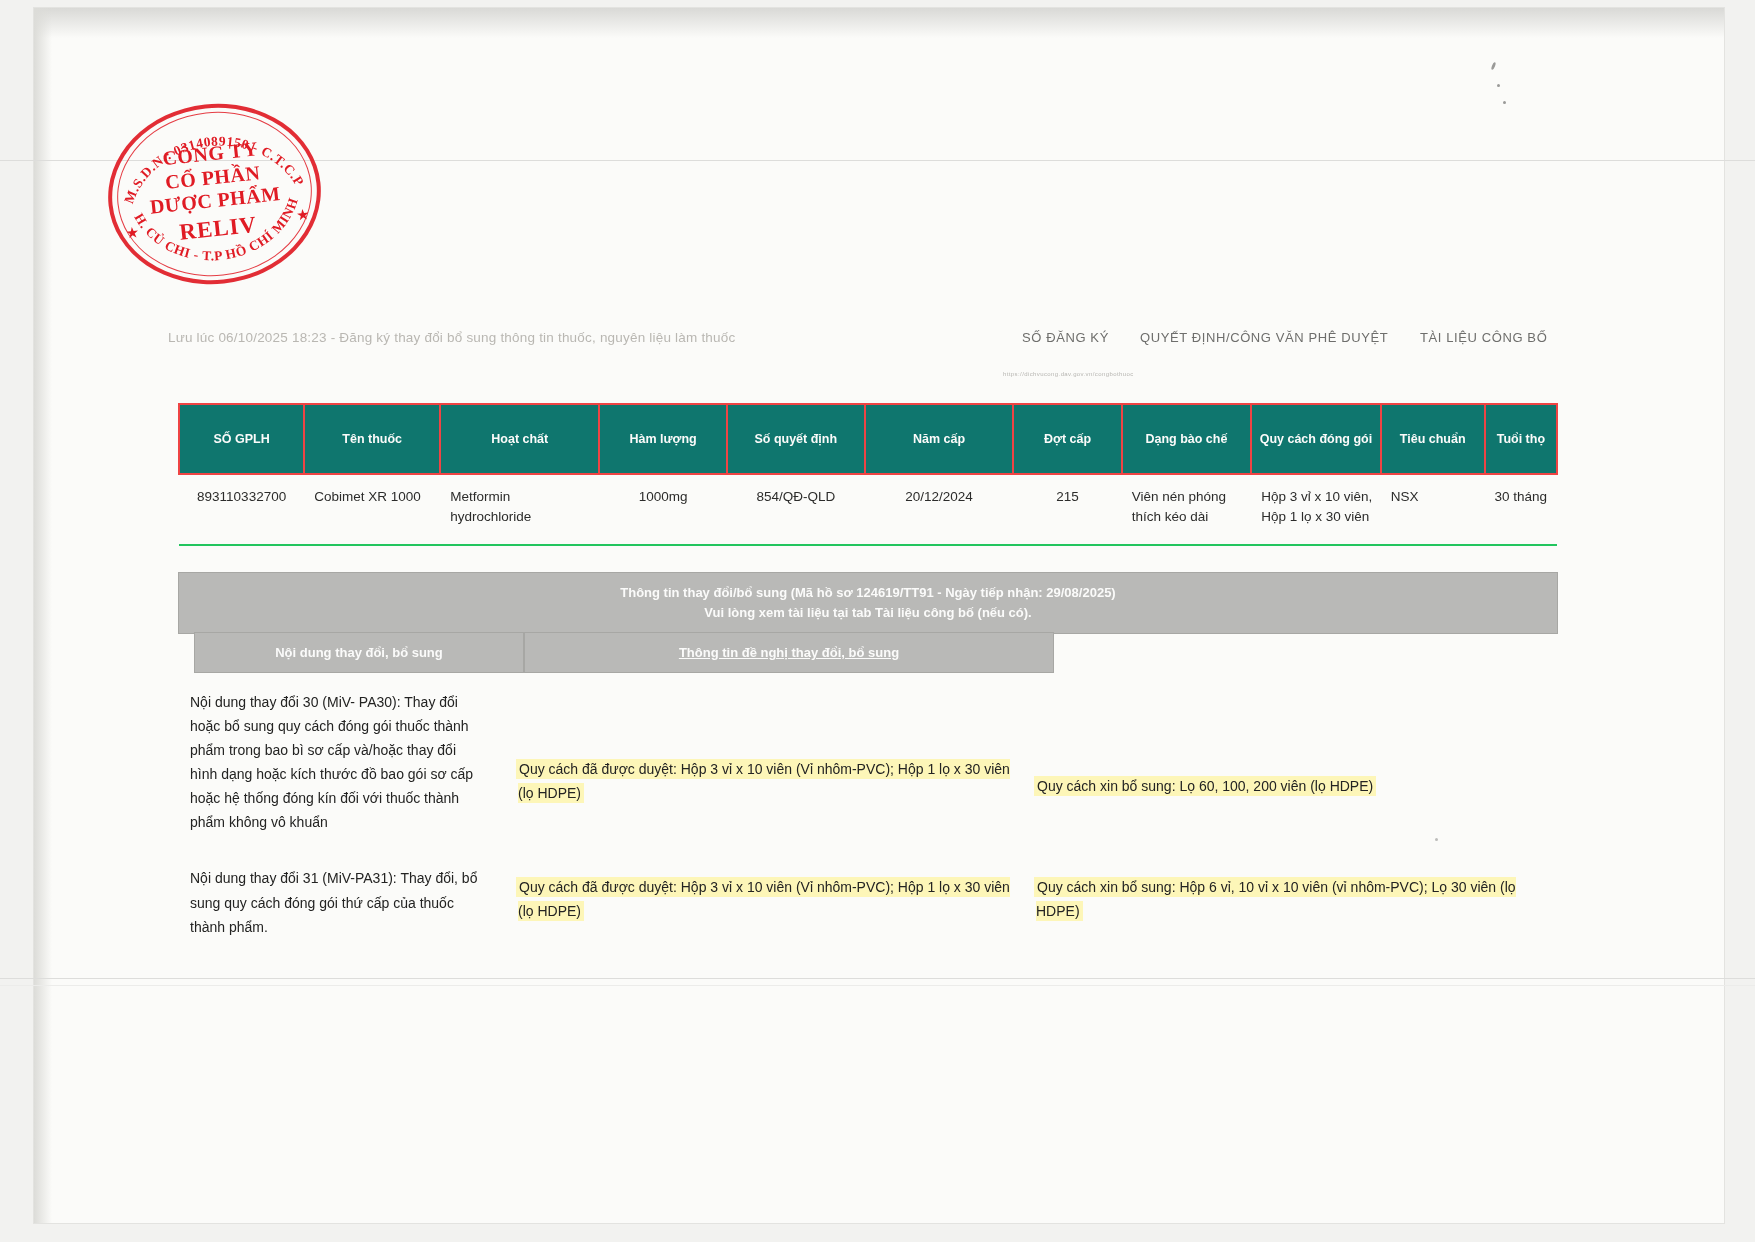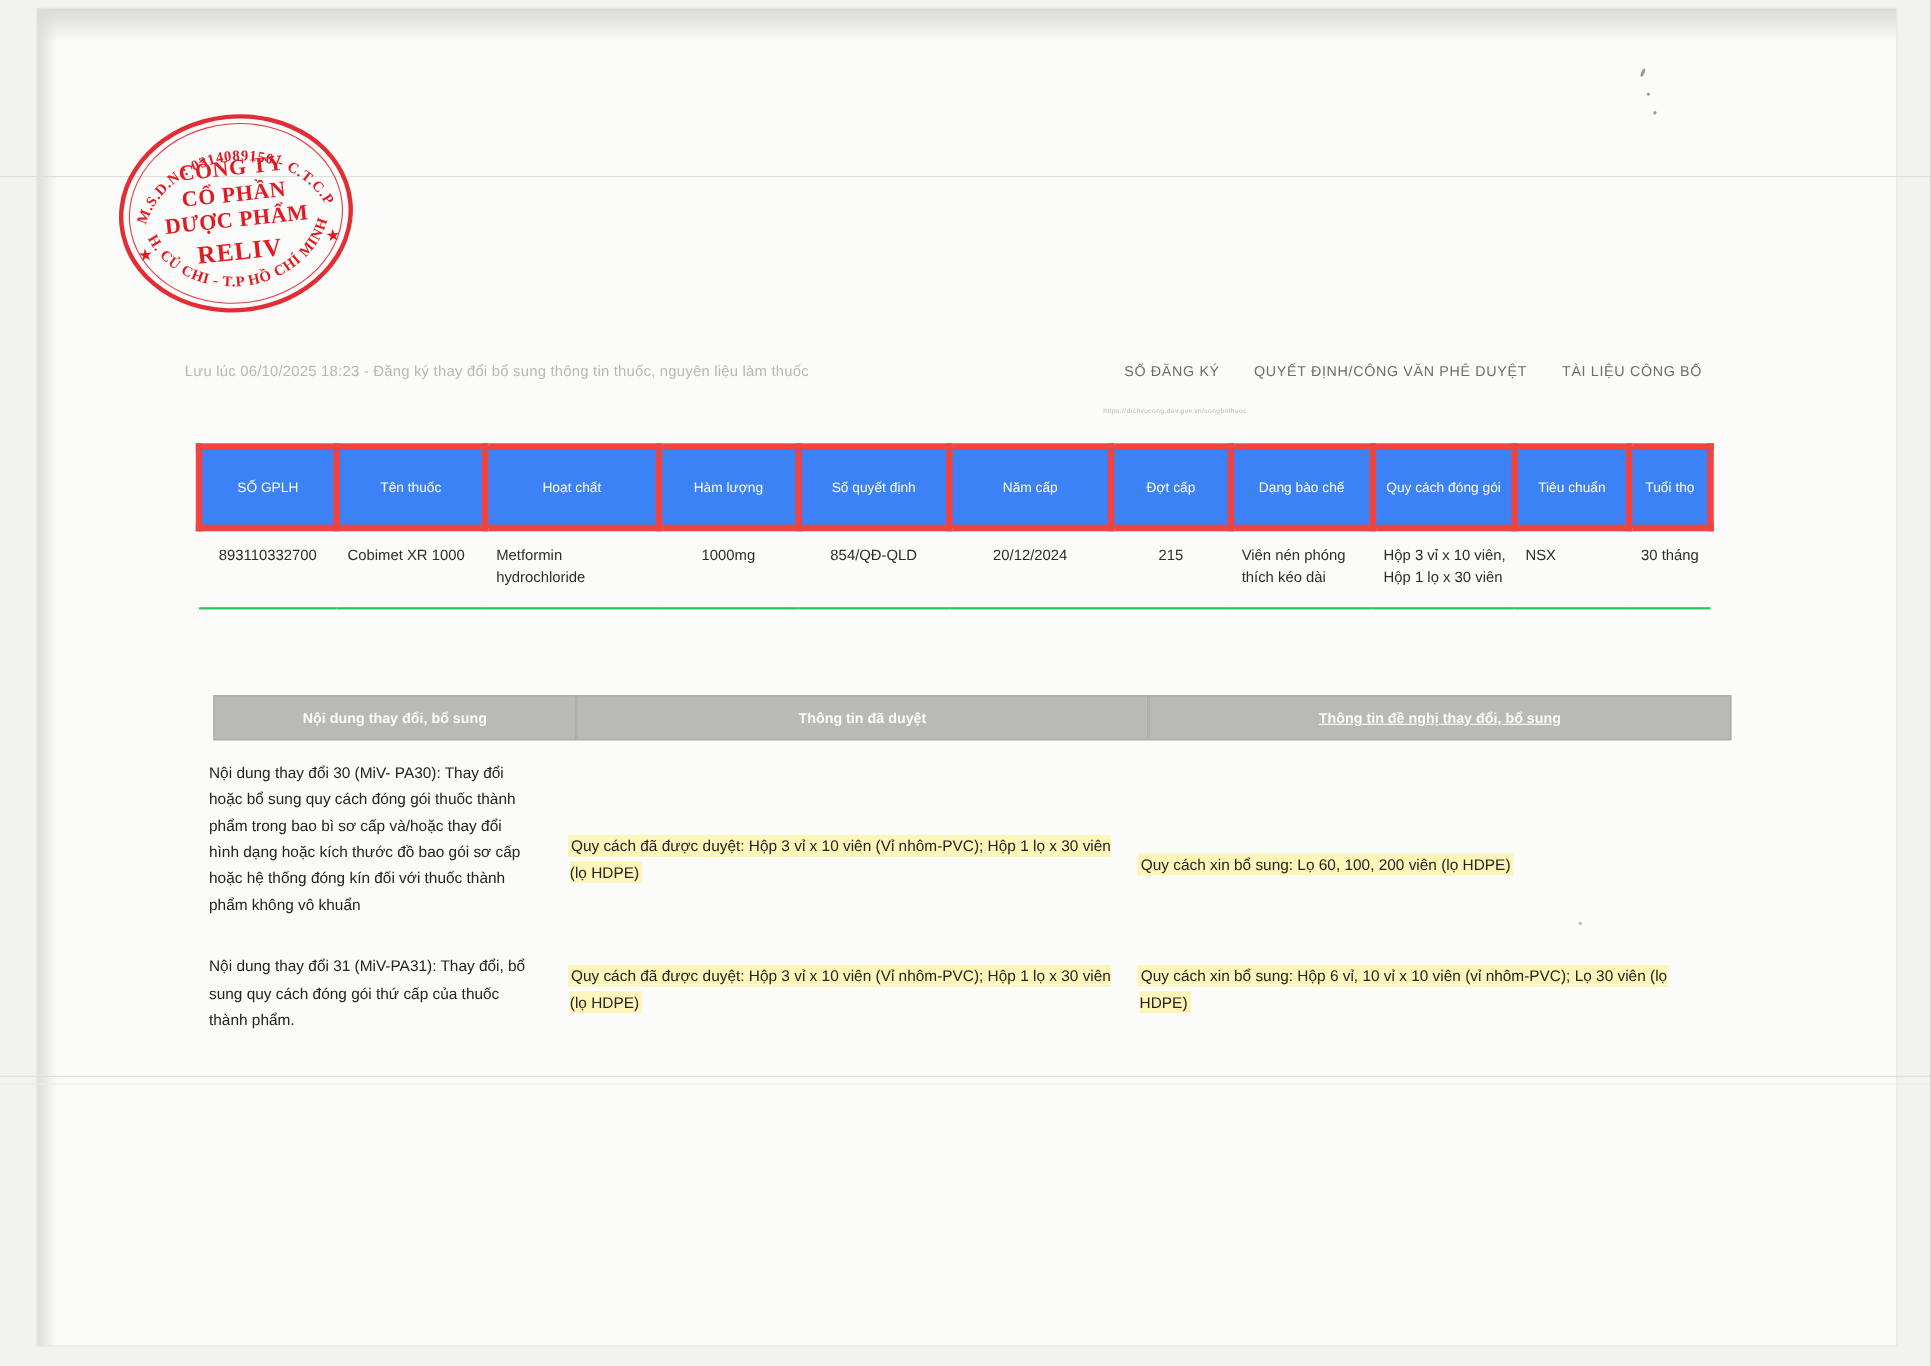--- a/index.html
+++ b/index.html
@@ -136,26 +136,26 @@
   
   .tbl {
     position: absolute;
     left: 178px;
     top: 403px;
     width: 1380px;
     border-collapse: collapse;
     table-layout: fixed;
   }
   .tbl th {
-    background: #3b82f6;
+    background: #0f766e;
     color: #fbfbfa;
     font-size: 12.5px;
-    font-weight: normal;
+    font-weight: bold;
     padding: 10px 4px;
-    border: 6px solid #ef4444;
+    border: 2px solid #ef4444;
     height: 48px;
     vertical-align: middle;
     line-height: 1.2;
   }
   .tbl td {
     border: none;
     font-size: 13.5px;
     color: #2c2c2b;
     padding: 12px 6px 16px;
     vertical-align: top;
@@ -312,24 +312,27 @@
         <td>20/12/2024</td>
         <td>215</td>
         <td class="td-left">Viên nén phóng thích kéo dài</td>
         <td class="td-left">Hộp 3 vỉ x 10 viên, Hộp 1 lọ x 30 viên</td>
         <td class="td-left">NSX</td>
         <td>30 tháng</td>
       </tr>
     </tbody>
   </table>
 
+  <div class="banner">
+    <div>Thông tin thay đổi/bổ sung (Mã hồ sơ 124619/TT91 - Ngày tiếp nhận: 29/08/2025)</div>
+    <div>Vui lòng xem tài liệu tại tab Tài liệu công bố (nếu có).</div>
+  </div>
 
   <div class="subhead">
     <div class="sh1">Nội dung thay đổi, bổ sung</div>
-    <div class="sh2">Thông tin đã duyệt</div>
     <div class="sh3">Thông tin đề nghị thay đổi, bổ sung</div>
   </div>
 
   <div class="content">
     <div class="crow row1">
       <div class="c1">Nội dung thay đổi 30 (MiV- PA30): Thay đổi hoặc bổ sung quy cách đóng gói thuốc thành phẩm trong bao bì sơ cấp và/hoặc thay đổi hình dạng hoặc kích thước đồ bao gói sơ cấp hoặc hệ thống đóng kín đối với thuốc thành phẩm không vô khuẩn</div>
       <div class="c2"><span class="hl">Quy cách đã được duyệt: Hộp 3 vỉ x 10 viên (Vỉ nhôm-PVC); Hộp 1 lọ x 30 viên (lọ HDPE)</span></div>
       <div class="c3"><span class="hl">Quy cách xin bổ sung: Lọ 60, 100, 200 viên (lọ HDPE)</span></div>
     </div>
     <div class="crow row2">

